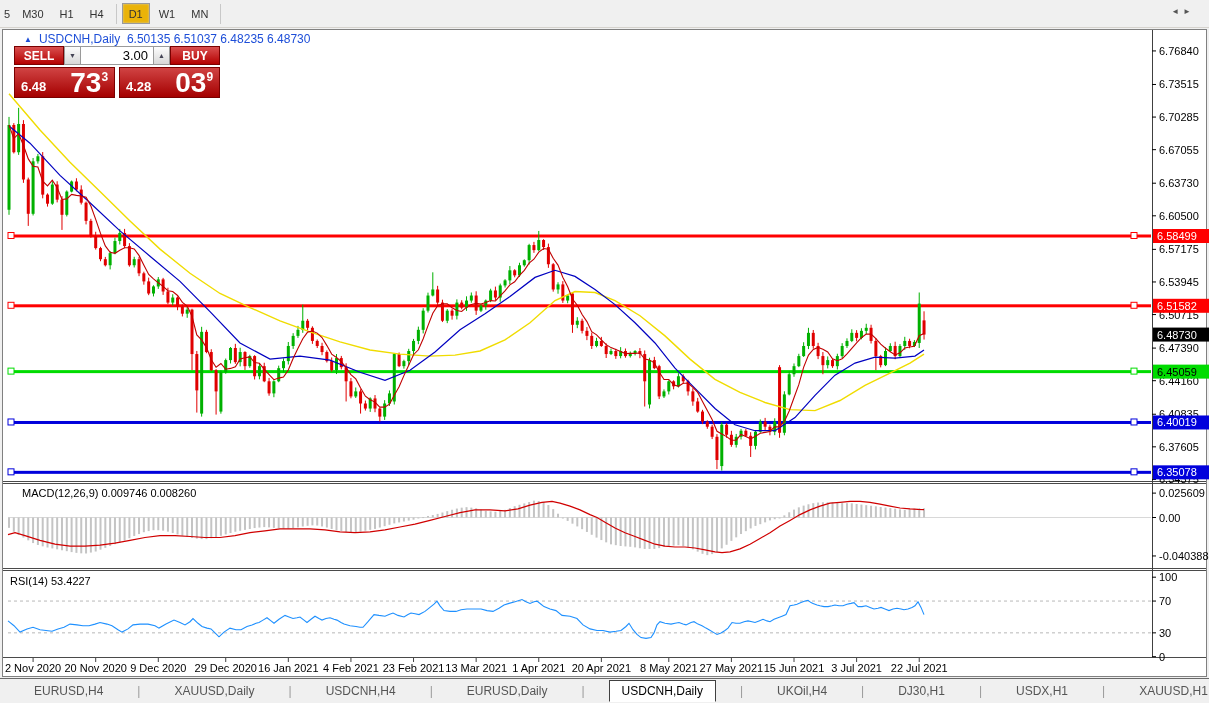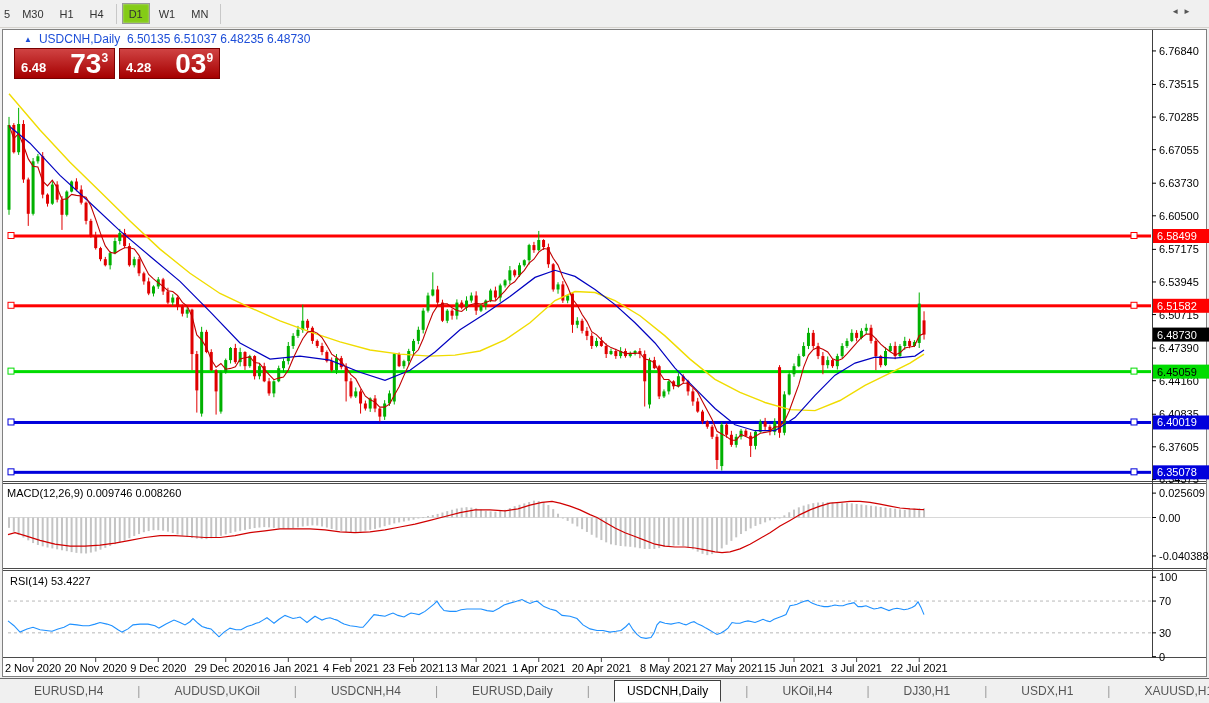--- a/index.html
+++ b/index.html
@@ -6,21 +6,21 @@
   html,body { width:1209px; height:703px; overflow:hidden; background:#f0f0f0;
     font-family:"Liberation Sans", sans-serif; }
   #stage { position:relative; width:1209px; height:703px; }
 
   
   .toolbar { position:absolute; left:0; top:0; width:1209px; height:28px;
     background:#f0f0f0; border-bottom:1px solid #d6d3ce; display:flex; align-items:center; }
   .tf-btn { height:21px; min-width:26px; padding:0 6px; margin:0 1px; border:1px solid transparent;
     font-size:11px; color:#333; display:flex; align-items:center; justify-content:center; cursor:default; }
   .tf-btn.first { min-width:12px; padding:0 2px; }
-  .tf-btn.active { background:#84cc16; border:1px solid #9a9a9a; box-shadow:inset 0 0 2px #ccc; }
+  .tf-btn.active { background:#eab308; border:1px solid #9a9a9a; box-shadow:inset 0 0 2px #ccc; }
   .tf-sep { width:1px; height:20px; background:#c8c8c8; margin:0 4px; }
 
   
   .window { position:absolute; left:2px; top:29px; width:1205px; height:648px;
     border:1px solid #808080; background:#fff; }
   svg#chart { position:absolute; left:0; top:0; }
 
   .chart-title { position:absolute; left:24px; top:32px; font-size:12px; color:#1d4ed8; z-index:5; }
   .chart-title .tri { font-size:8px; margin-right:7px; vertical-align:1px; }
 
@@ -781,46 +781,53 @@
         <line x1="919.2239999999999" y1="658" x2="919.2239999999999" y2="662" stroke="#404040"></line>
         <text x="919.2239999999999" y="672" font-size="11" fill="#000" text-anchor="middle">22 Jul 2021</text>
       </g>
     </svg>
 
   <div class="chart-title">
     <span class="tri">▲</span><span>USDCNH,Daily</span>&nbsp;&nbsp;<span>6.50135 6.51037 6.48235 6.48730</span>
   </div>
 
   <div class="trade">
+    <div class="row1">
+      <div class="btn-red sell-btn">SELL</div>
+      <div class="vol-btn">▼</div>
+      <input class="vol" value="3.00" style="">
+      <div class="vol-btn">▲</div>
+      <div class="btn-red buy-btn">BUY</div>
+    </div>
     <div class="row2">
       <div class="price-box">
         <span class="px-small">6.48</span>
         <span class="px-big">73</span>
         <span class="px-sup">3</span>
       </div>
       <div class="price-box">
         <span class="px-small">4.28</span>
         <span class="px-big">03</span>
         <span class="px-sup">9</span>
       </div>
     </div>
   </div>
 
-  <div class="ind-label" style="left:7px; top:487px;">
+  <div class="ind-label" style="left:22px; top:487px;">
     <span>MACD(12,26,9)</span> <span>0.009746</span> <span>0.008260</span>
   </div>
   <div class="ind-label" style="left:10px; top:575px;">
     <span>RSI(14)</span> <span>53.4227</span>
   </div>
 
   <div class="tabbar">
       <div class="pad"></div>
       <div class="tab">EURUSD,H4</div>
       <span class="tab-sep">|</span>
-      <div class="tab">AUDUSD,UKOil</div>
+      <div class="tab">XAUUSD,Daily</div>
       <span class="tab-sep">|</span>
       <div class="tab">USDCNH,H4</div>
       <span class="tab-sep">|</span>
       <div class="tab">EURUSD,Daily</div>
       <span class="tab-sep">|</span>
       <div class="tab active">USDCNH,Daily</div>
       <span class="tab-sep">|</span>
       <div class="tab">UKOil,H4</div>
       <span class="tab-sep">|</span>
       <div class="tab">DJ30,H1</div>

